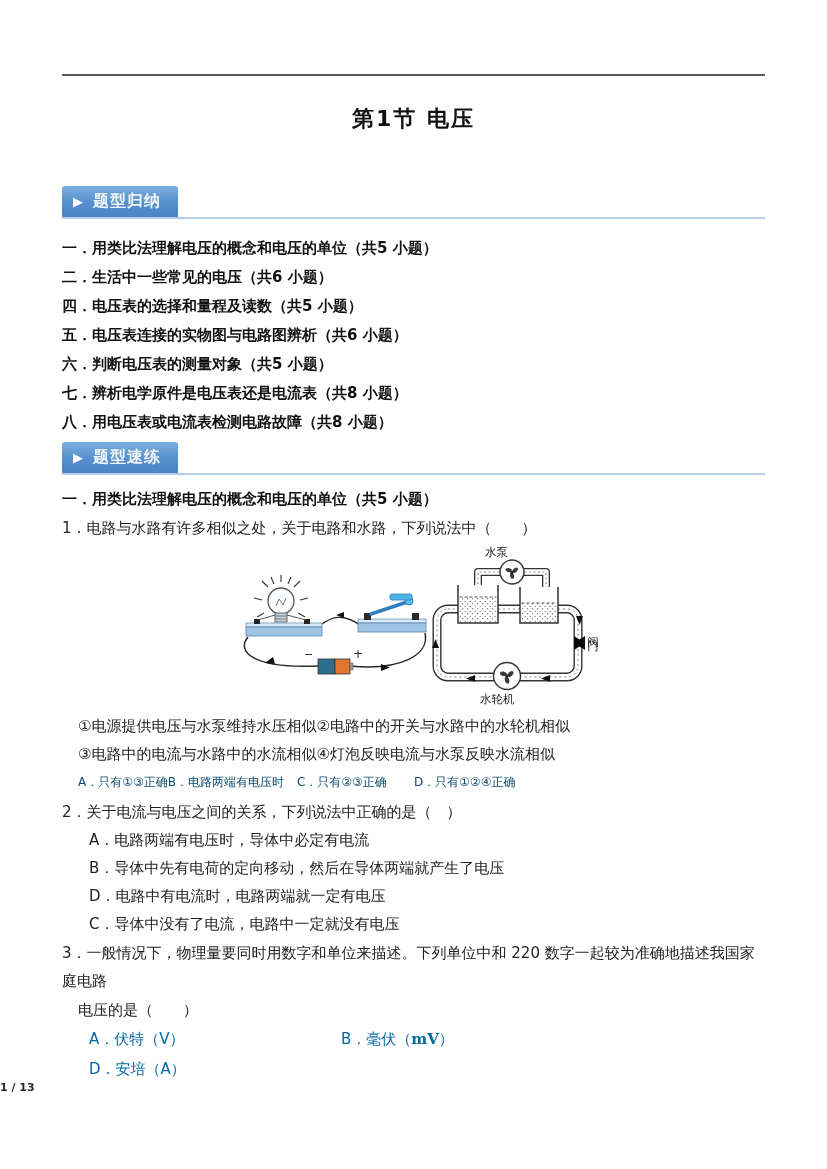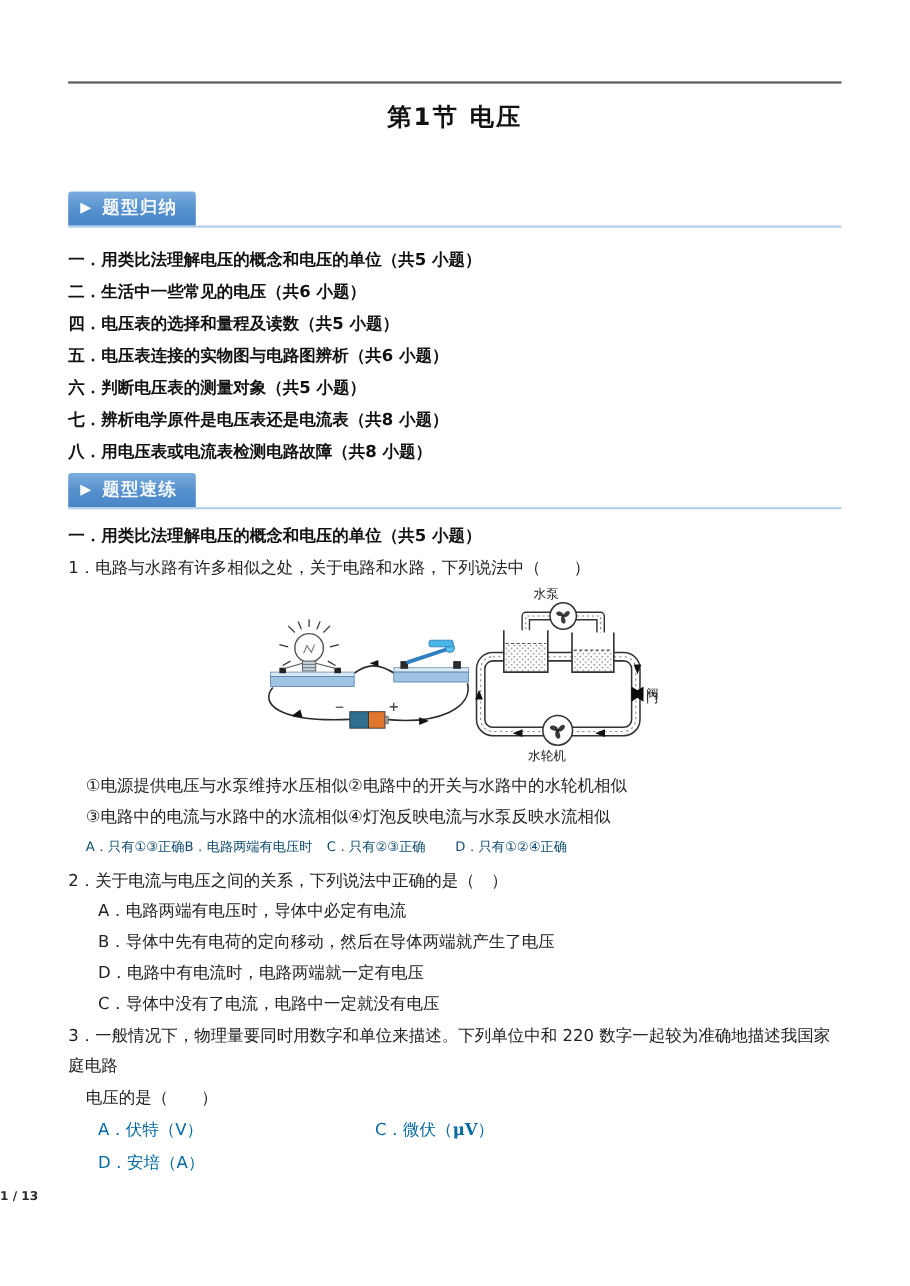--- a/index.html
+++ b/index.html
@@ -12,21 +12,21 @@
     background: #ffffff;
     overflow: hidden;
     font-family: "DejaVu Sans", "Liberation Sans", sans-serif;
     color: #1c1c1c;
   }
   .content { padding: 0 62px; }
 
   .top-rule { margin-top: 74px; border-top: 2.5px solid #5a5a5a; }
 
   .doc-title {
-    margin-top: 16px;
+    margin-top: 28px;
     text-align: center;
     font-size: 22px;
     font-weight: bold;
     letter-spacing: 2px;
     color: #111;
   }
 
   .banner-row { margin-top: 52px; border-bottom: 2px solid #b3cfeb; line-height: 0; }
   .banner-row.second { margin-top: 5px; }
   .banner {
@@ -253,20 +253,20 @@
         <div class="opt">D．电路中有电流时，电路两端就一定有电压</div>
         <div class="opt">C．导体中没有了电流，电路中一定就没有电压</div>
       </div>
     </div>
 
     <div>
       <div class="q-stem">3．一般情况下，物理量要同时用数字和单位来描述。下列单位中和 220 数字一起较为准确地描述我国家庭电路</div>
       <div class="q-stem q-stem-cont">电压的是（　　）</div>
       <div class="q3-grid">
         <div class="opt"><span>A．伏特（</span><span>V</span><span>）</span></div>
-        <div class="opt"><span>C．微伏（</span><span class="unit-bold">μV</span><span>）</span></div>
+        <div class="opt"><span>B．毫伏（</span><span class="unit-bold">mV</span><span>）</span></div>
         <div class="opt"><span>D．安培（</span><span>A</span><span>）</span></div>
       </div>
     </div>
   </div>
 
   <div class="footer">1 / 13</div>
 </div>
 
 </body></html>

